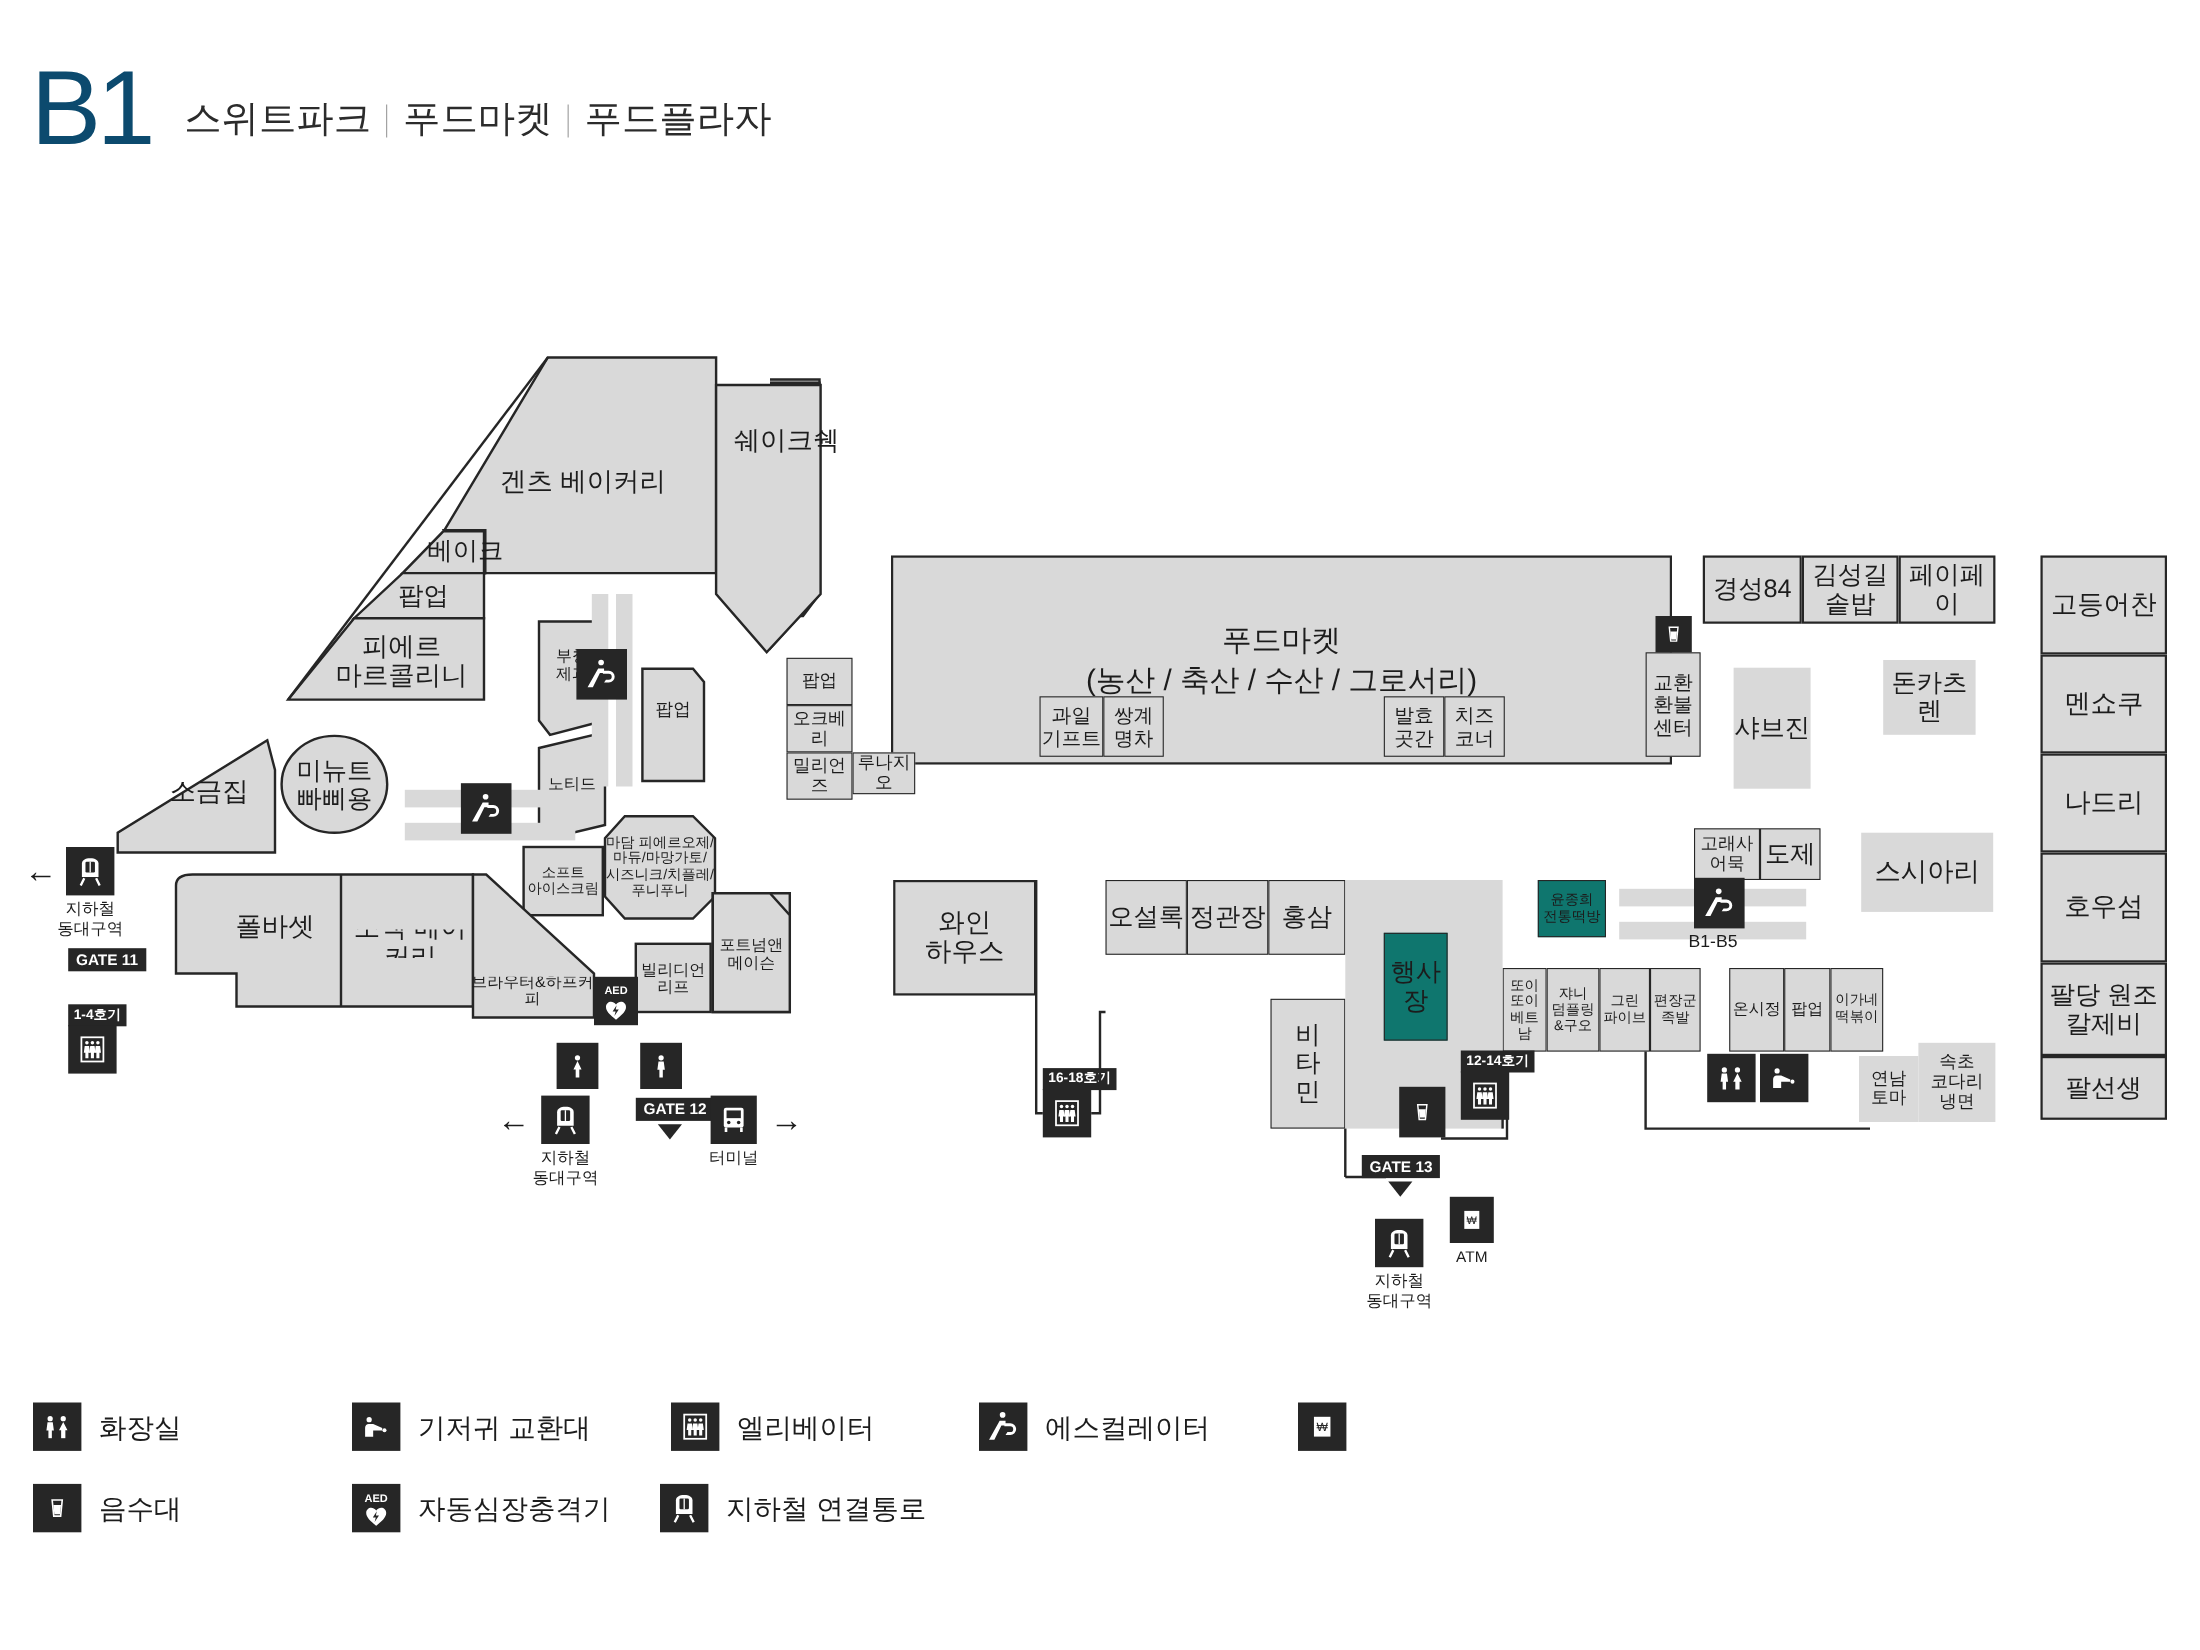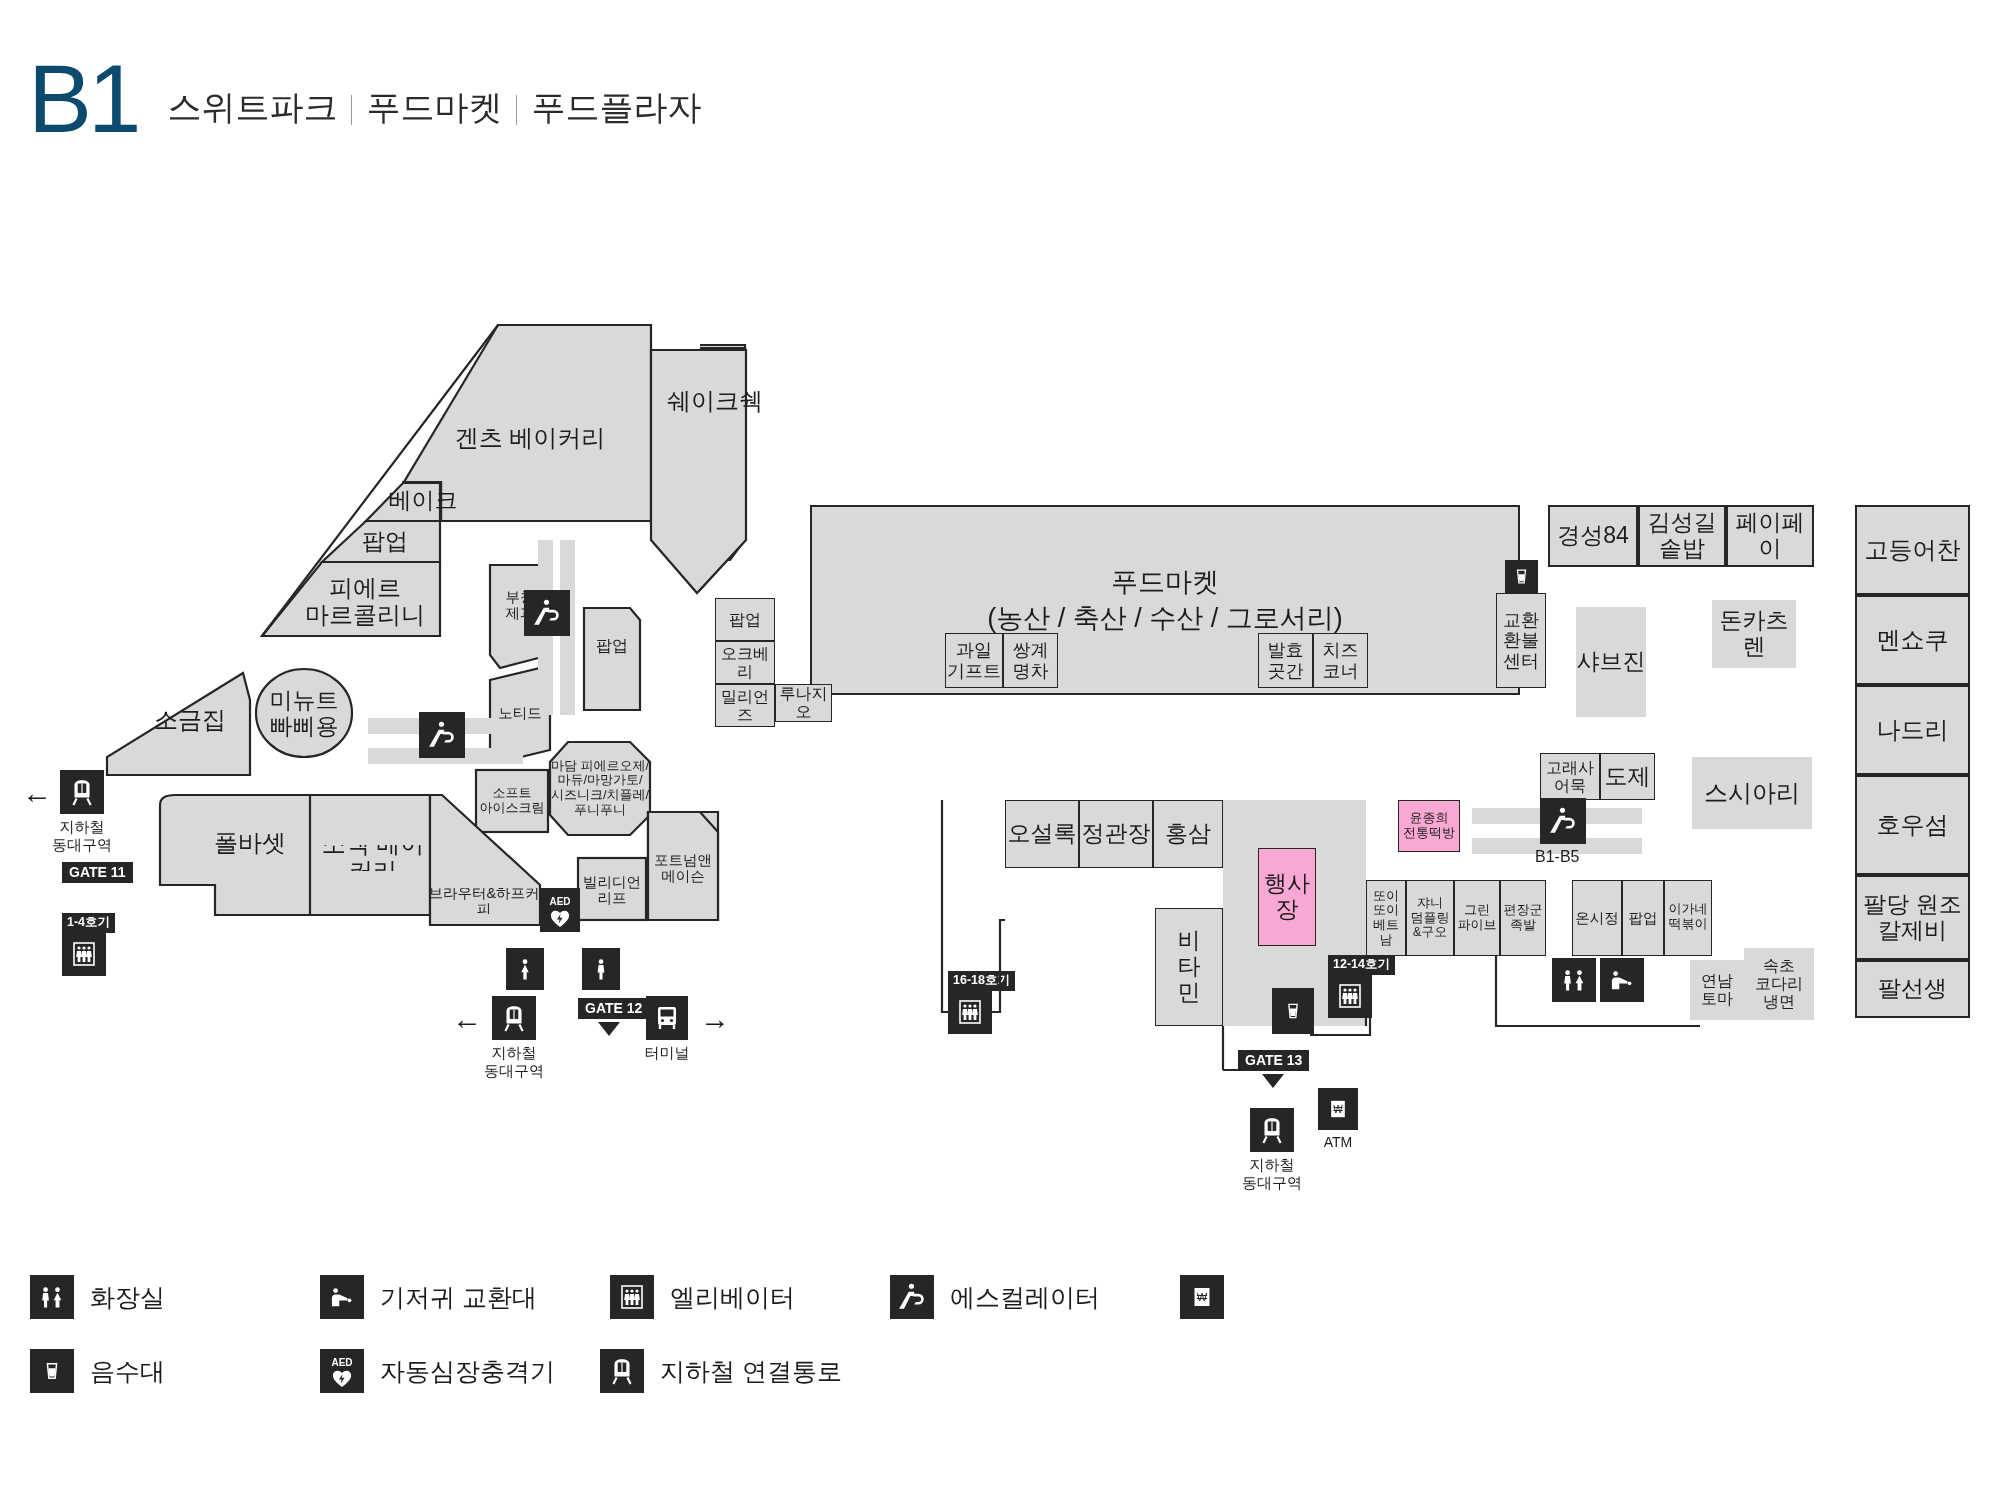--- a/index.html
+++ b/index.html
@@ -37,21 +37,21 @@
     background: #d9d9d9;
     border: 2.2px solid #262626;
     display: flex; align-items: center; justify-content: center;
     text-align: center;
     color: #1c1c1c;
     line-height: 1.12;
     overflow: hidden;
   }
   .unit.noborder { border: none; }
   .unit.thin { border-width: 1.6px; }
-  .unit.white { background: #f9a8d4; }
+  .unit.white { background: #0f766e; }
   .unit.plain { background: #d9d9d9; border: none; }
   .escalator-strip { position: absolute; background: #d9d9d9; }
 
   .f9  { font-size: 13px; }
   .f10 { font-size: 14.5px; }
   .f11 { font-size: 16px; }
   .f12 { font-size: 18px; }
   .f14 { font-size: 23px; }
   .f16 { font-size: 24px; }
   .f18 { font-size: 27px; }
@@ -388,20 +388,23 @@
 
     <div class="icon-tile" style="left:1540px;top:798px;width:46px;height:46px;">
       <svg viewBox="0 0 28 28" width="30" height="30">
         <circle cx="13.5" cy="4" r="2.4" fill="#fff"></circle>
         <path d="M2 25 L11 9 L16 9 L16 13 L12.5 13 L6.5 25 z" fill="#fff"></path>
         <path d="M15 11 h5 a5 5 0 0 1 0 10 h-4 l1.6 -2.4 h2.4 a2.4 2.4 0 0 0 0 -5 h-5 z" fill="#fff"></path>
       </svg>
     </div>
     <div class="b1b5" style="left:1535px;top:848px;">B1-B5</div>
 
+    <div class="unit" style="left:812px;top:800px;width:130px;height:105px;white-space:pre-line;">
+      <span class="f16">와인
+하우스</span></div>
 
     <div class="unit thin" style="left:1005px;top:800px;width:74px;height:68px;">
       <span class="f14">오설록</span>
       </div>
     <div class="unit thin" style="left:1079px;top:800px;width:74px;height:68px;">
       <span class="f14">정관장</span>
       </div>
     <div class="unit thin" style="left:1153px;top:800px;width:70px;height:68px;">
       <span class="f14">홍삼</span>
       </div>

